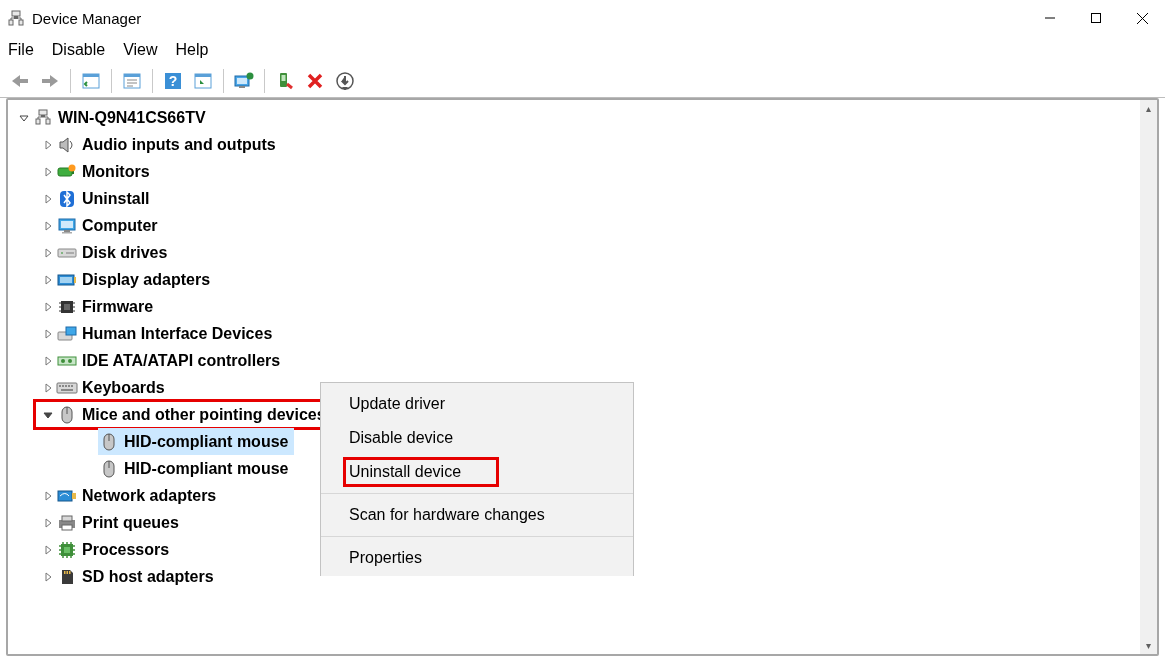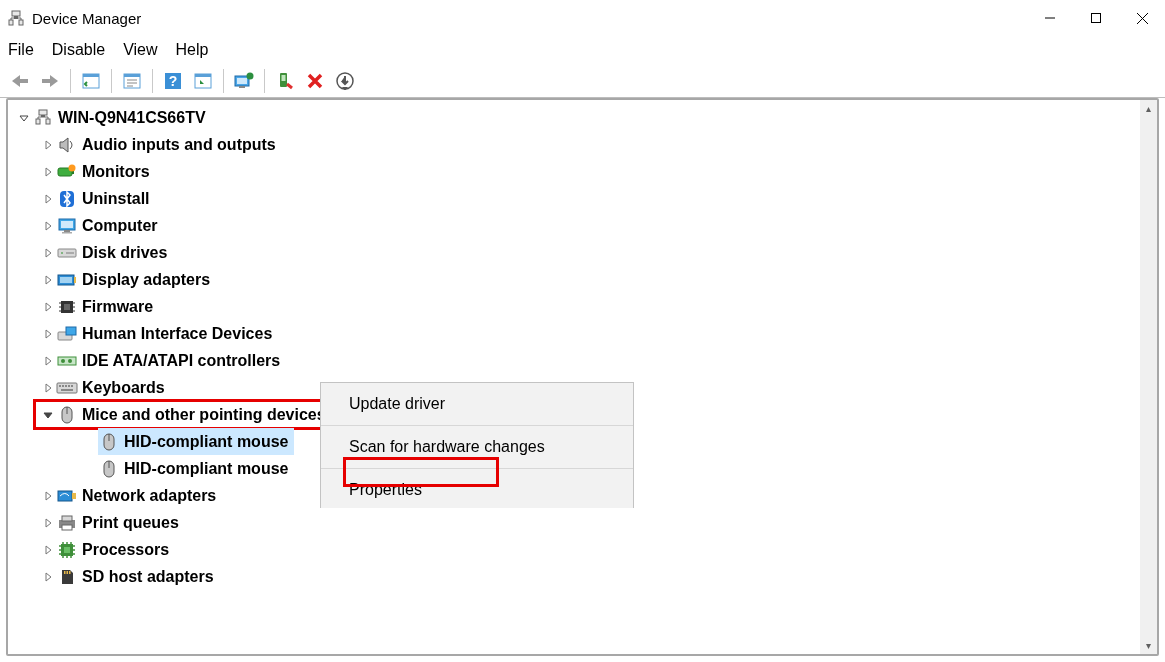--- a/index.html
+++ b/index.html
@@ -487,18 +487,20 @@
 
   </div>
   <div class="vscroll">
     <div class="upbtn"></div>
     <div class="dnbtn"></div>
   </div>
 </div>
 
 <div class="context cut">
   <div class="item">Update driver</div>
+  <div class="item">Disable device</div>
+  <div class="item">Uninstall device</div>
   <div class="divider"></div>
   <div class="item">Scan for hardware changes</div>
   <div class="divider"></div>
   <div class="item" style="font-weight:normal">Properties</div>
   <div class="ctx-red" style="left:22px; top:74px; width:156px; height:30px;"></div>
 </div>
 
 </body></html>

